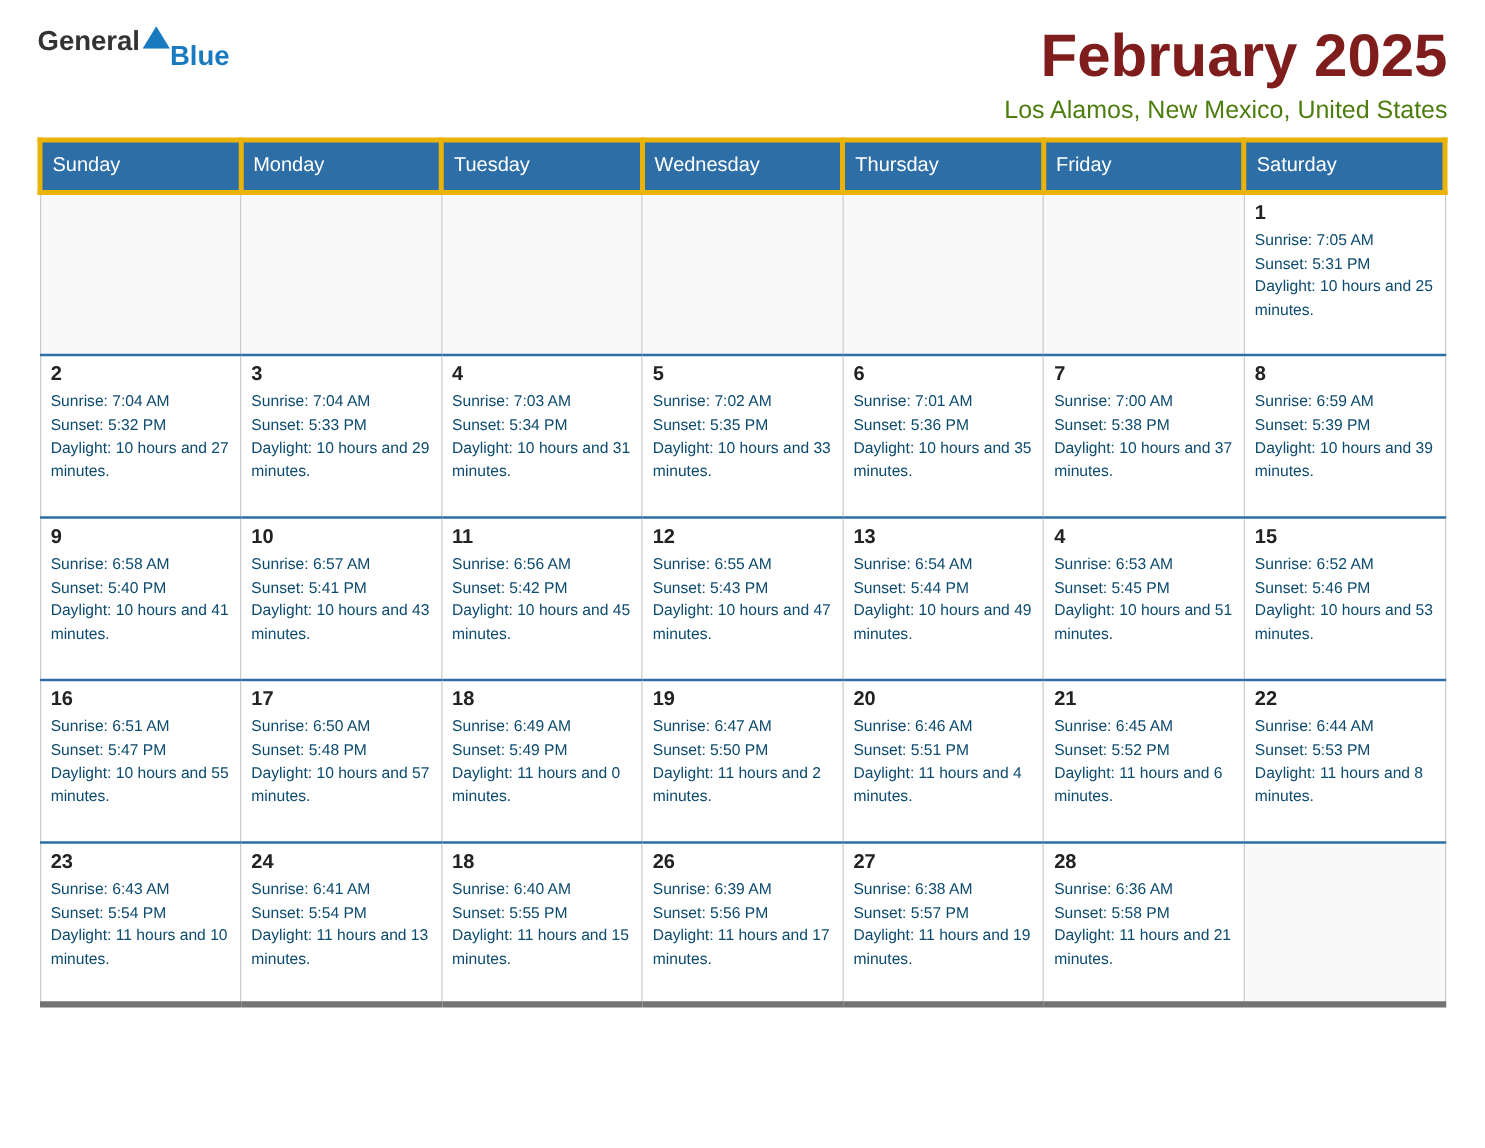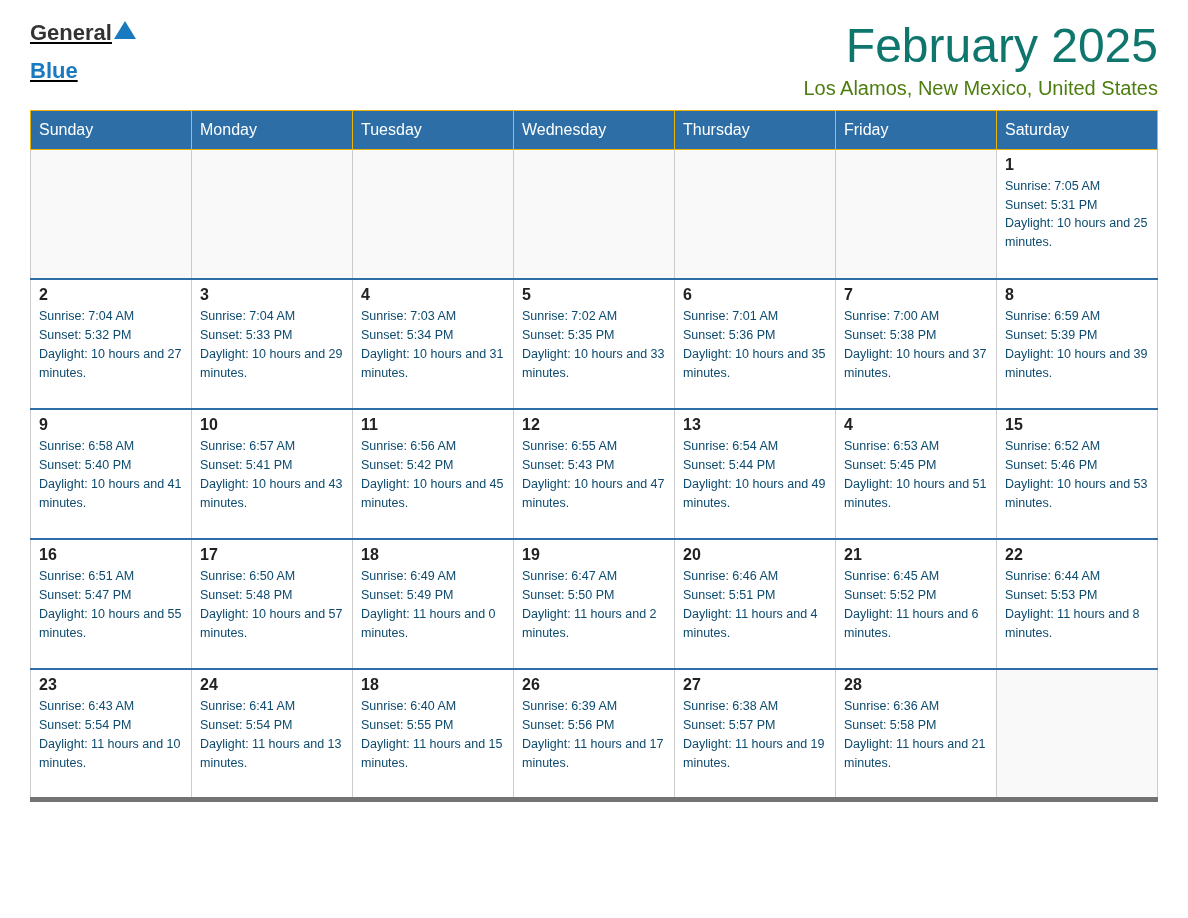--- a/index.html
+++ b/index.html
@@ -11,23 +11,22 @@
       min-height: 918px;
     }
     .header {
       display: flex;
       justify-content: space-between;
       align-items: flex-start;
       margin-bottom: 10px;
     }
     .logo {
       display: flex;
-      flex-direction: column;
+      flex-direction: row;
       align-items: flex-start;
-      text-decoration: underline;
     }
     .logo-text-general {
       font-size: 22px;
       font-weight: bold;
       color: #333;
     }
     .logo-text-blue {
       font-size: 22px;
       font-weight: bold;
       color: #1a7abf;
@@ -35,42 +34,42 @@
     }
     .logo-row {
       display: flex;
       align-items: center;
     }
     .title-section {
       text-align: right;
     }
     .month-title {
       font-size: 48px;
-      font-weight: normal;
-      color: #0f766e;
+      font-weight: bold;
+      color: #7f1d1d;
       line-height: 1.1;
     }
     .location-title {
       font-size: 20px;
       color: #4d7c0f;
       margin-top: 4px;
     }
     .calendar {
       width: 100%;
       border-collapse: collapse;
       margin-top: 10px;
     }
     .calendar th {
       background-color: #2c6ea5;
       color: #fff;
       padding: 10px 8px;
       text-align: left;
       font-size: 16px;
       font-weight: normal;
-      border: 1px solid #eab308;
+      border: 4px solid #eab308;
     }
     .calendar td {
       vertical-align: top;
       padding: 6px 8px;
       border: 1px solid #ccc;
       width: 14.28%;
       min-height: 110px;
       height: 130px;
       font-size: 13px;
       color: #333;

